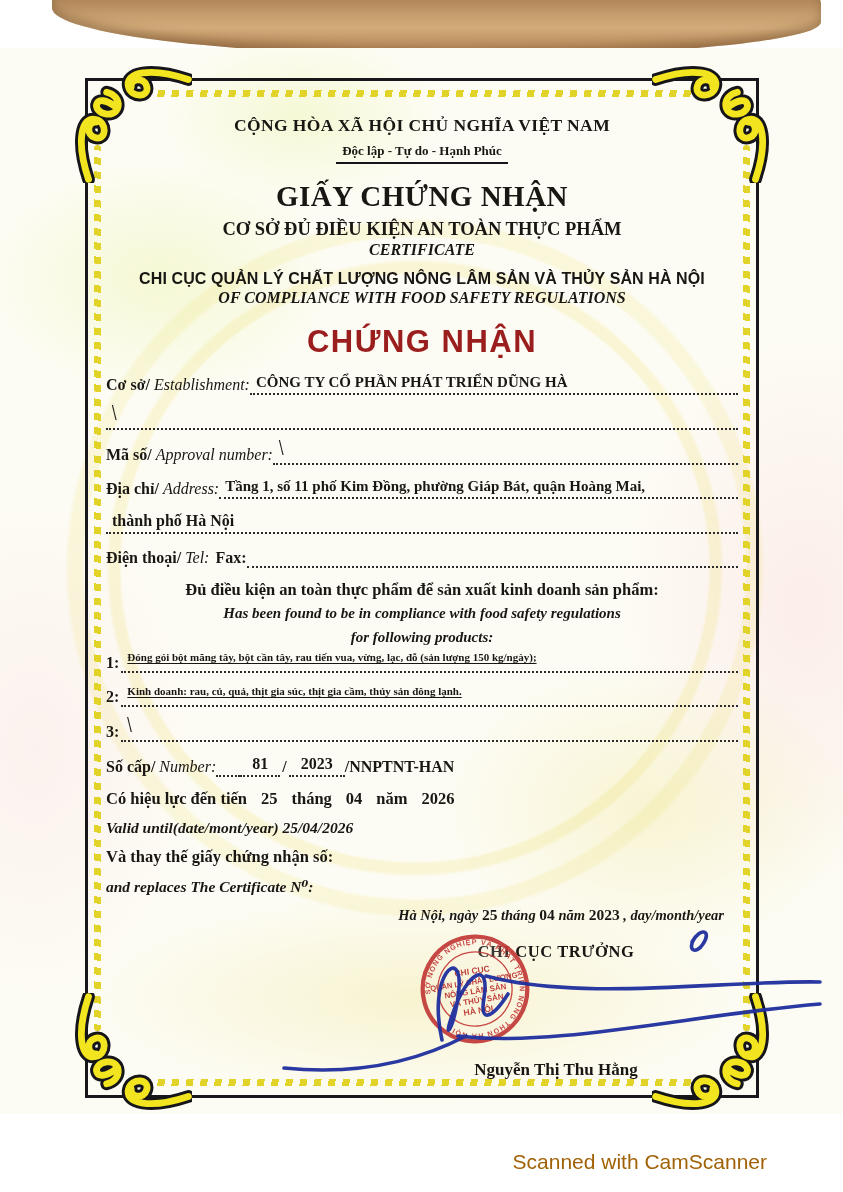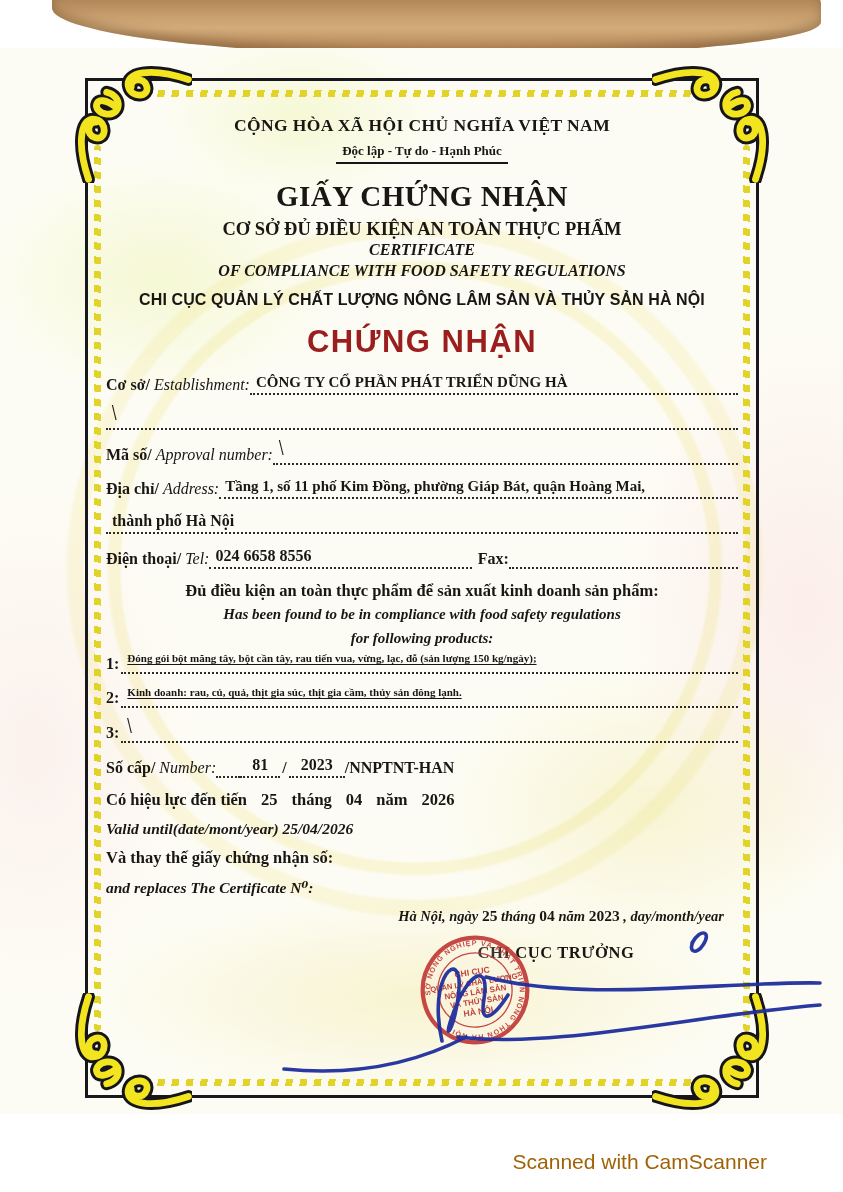--- a/index.html
+++ b/index.html
@@ -165,22 +165,22 @@
       </g>
     </g>
   </svg>
 
   <div class="content">
     <div class="c republic">CỘNG HÒA XÃ HỘI CHỦ NGHĨA VIỆT NAM</div>
     <div class="c motto-wrap"><span class="motto">Độc lập - Tự do - Hạnh Phúc</span></div>
     <div class="c doc-title">GIẤY CHỨNG NHẬN</div>
     <div class="c sub-vi">CƠ SỞ ĐỦ ĐIỀU KIỆN AN TOÀN THỰC PHẨM</div>
     <div class="c sub-en">CERTIFICATE</div>
+    <div class="c authority">CHI CỤC QUẢN LÝ CHẤT LƯỢNG NÔNG LÂM SẢN VÀ THỦY SẢN HÀ NỘI</div>
     <div class="c sub-en">OF COMPLIANCE WITH FOOD SAFETY REGULATIONS</div>
-    <div class="c authority">CHI CỤC QUẢN LÝ CHẤT LƯỢNG NÔNG LÂM SẢN VÀ THỦY SẢN HÀ NỘI</div>
     <div class="c certify">CHỨNG NHẬN</div>
 
     <div class="row">
       <span class="lbl">Cơ sở/</span>
       <span class="lbl-en">Establishment:</span>
       <span class="fillv sm">CÔNG TY CỔ PHẦN PHÁT TRIỂN DŨNG HÀ</span>
     </div>
     <div class="row">
       <span class="fillv"><span class="slash">\</span></span>
     </div>
@@ -193,21 +193,20 @@
       <span class="lbl">Địa chỉ/</span>
       <span class="lbl-en">Address:</span>
       <span class="fillv sm">Tầng 1, số 11 phố Kim Đồng, phường Giáp Bát, quận Hoàng Mai,</span>
     </div>
     <div class="row">
       <span class="fillv">thành phố Hà Nội</span>
     </div>
     <div class="row">
       <span class="lbl">Điện thoại/</span>
       <span class="lbl-en">Tel:</span>
-      <span class="fillv" style="flex:1.15">024 6658 8556</span>
       <span class="lbl" style="margin-left:6px">Fax:</span>
       <span class="fillv"></span>
     </div>
 
     <div class="c compl-vi">Đủ điều kiện an toàn thực phẩm để sản xuất kinh doanh sản phẩm:</div>
     <div class="c compl-en">Has been found to be in compliance with food safety regulations</div>
     <div class="c compl-en">for following products:</div>
 
     <div class="row prod">
       <span class="pno">1:</span>
@@ -285,19 +284,20 @@
       <svg class="sig" viewBox="0 0 600 178">
         <g fill="none" stroke="#1f2f9e" stroke-width="3.6" stroke-linecap="round" opacity="0.95">
           <path d="M468,26 c9,-16 20,-11 11,2 c-7,11 -16,6 -9,-5"></path>
           <path d="M60,152 C140,160 200,142 242,120"></path>
           <path d="M218,124 C203,58 238,30 235,72 C232,112 216,132 230,94 C244,56 266,44 260,82 C255,110 270,100 284,78"></path>
           <path d="M234,120 C330,132 472,98 596,88"></path>
           <path d="M262,60 C360,86 500,64 596,66"></path>
         </g>
       </svg>
 
+      <div class="sign-name">Nguyễn Thị Thu Hằng</div>
     </div>
   </div>
 </div>
 
 <div class="camscanner">
   <span>Scanned with CamScanner</span>
 </div>
 
 </body></html>

